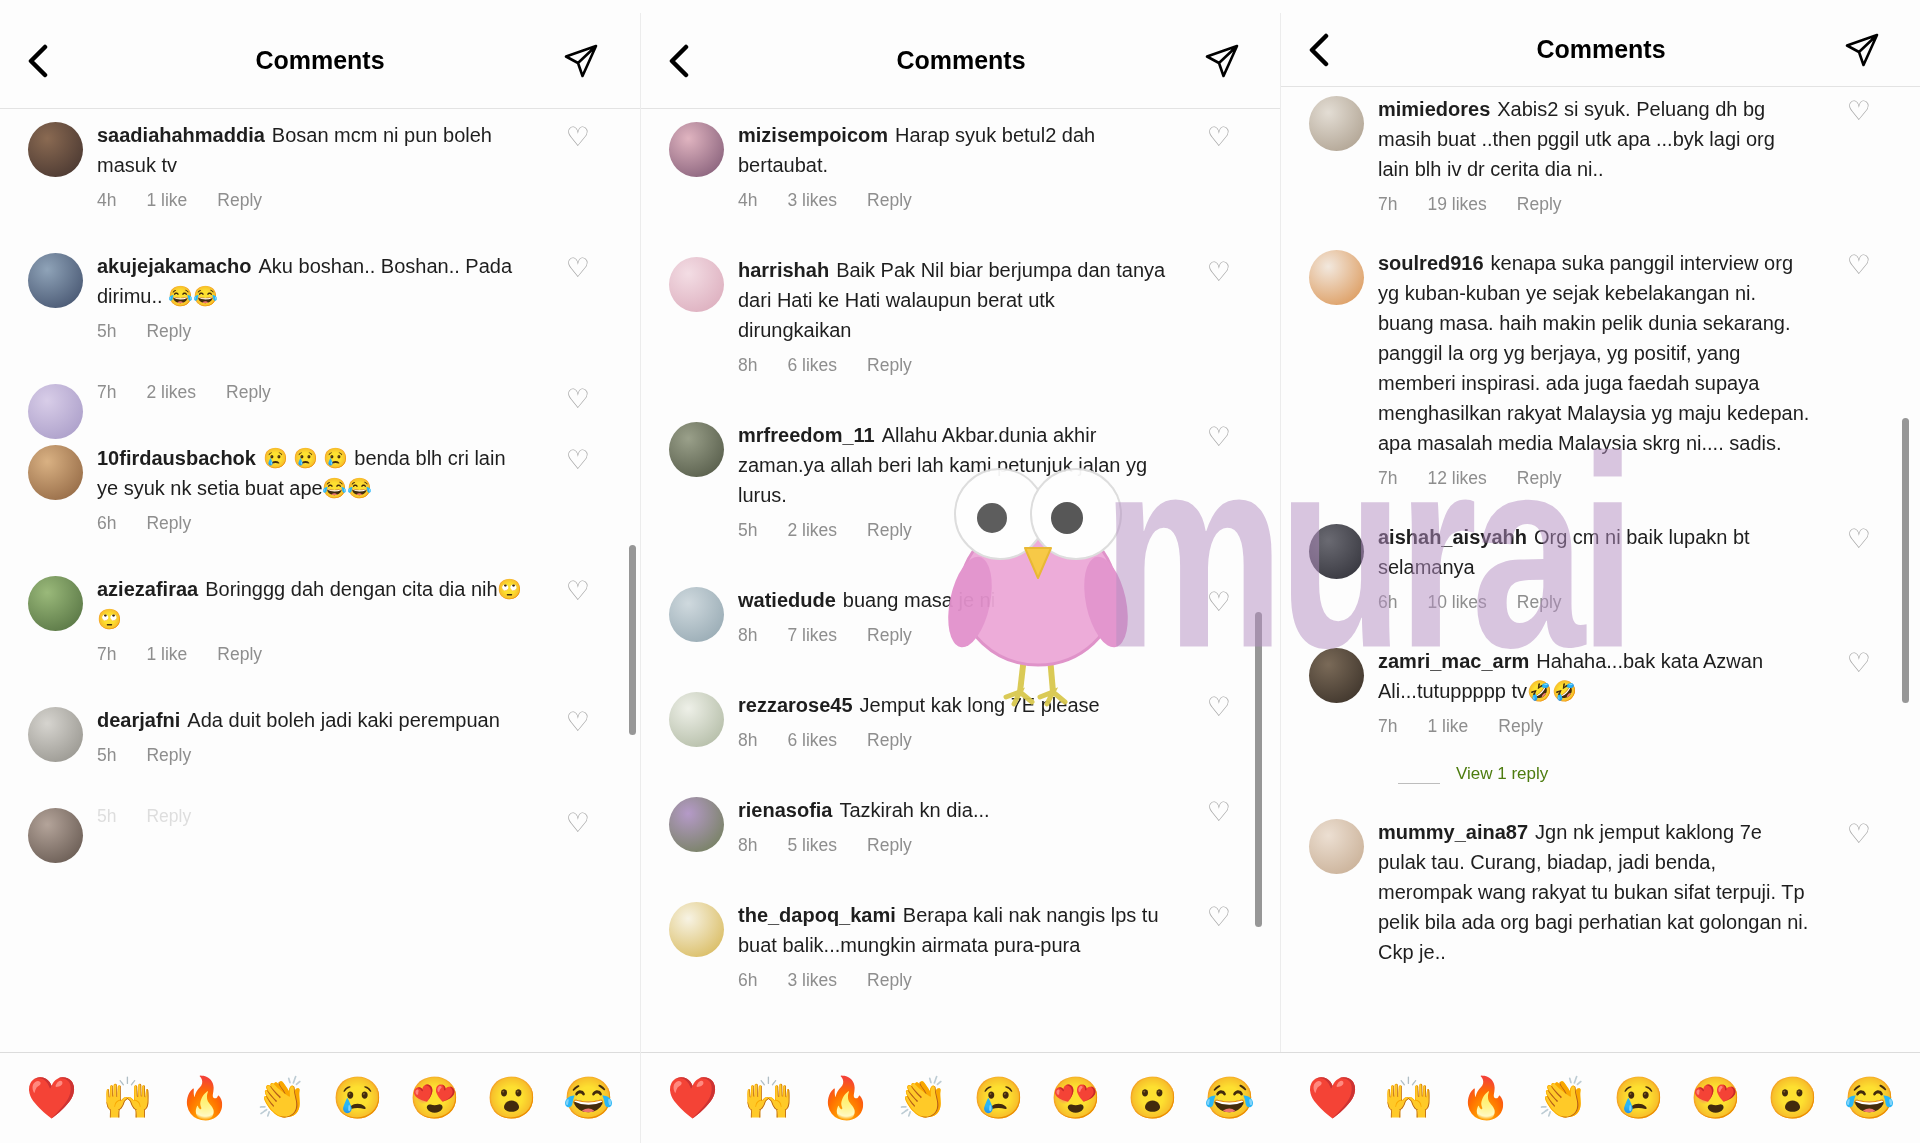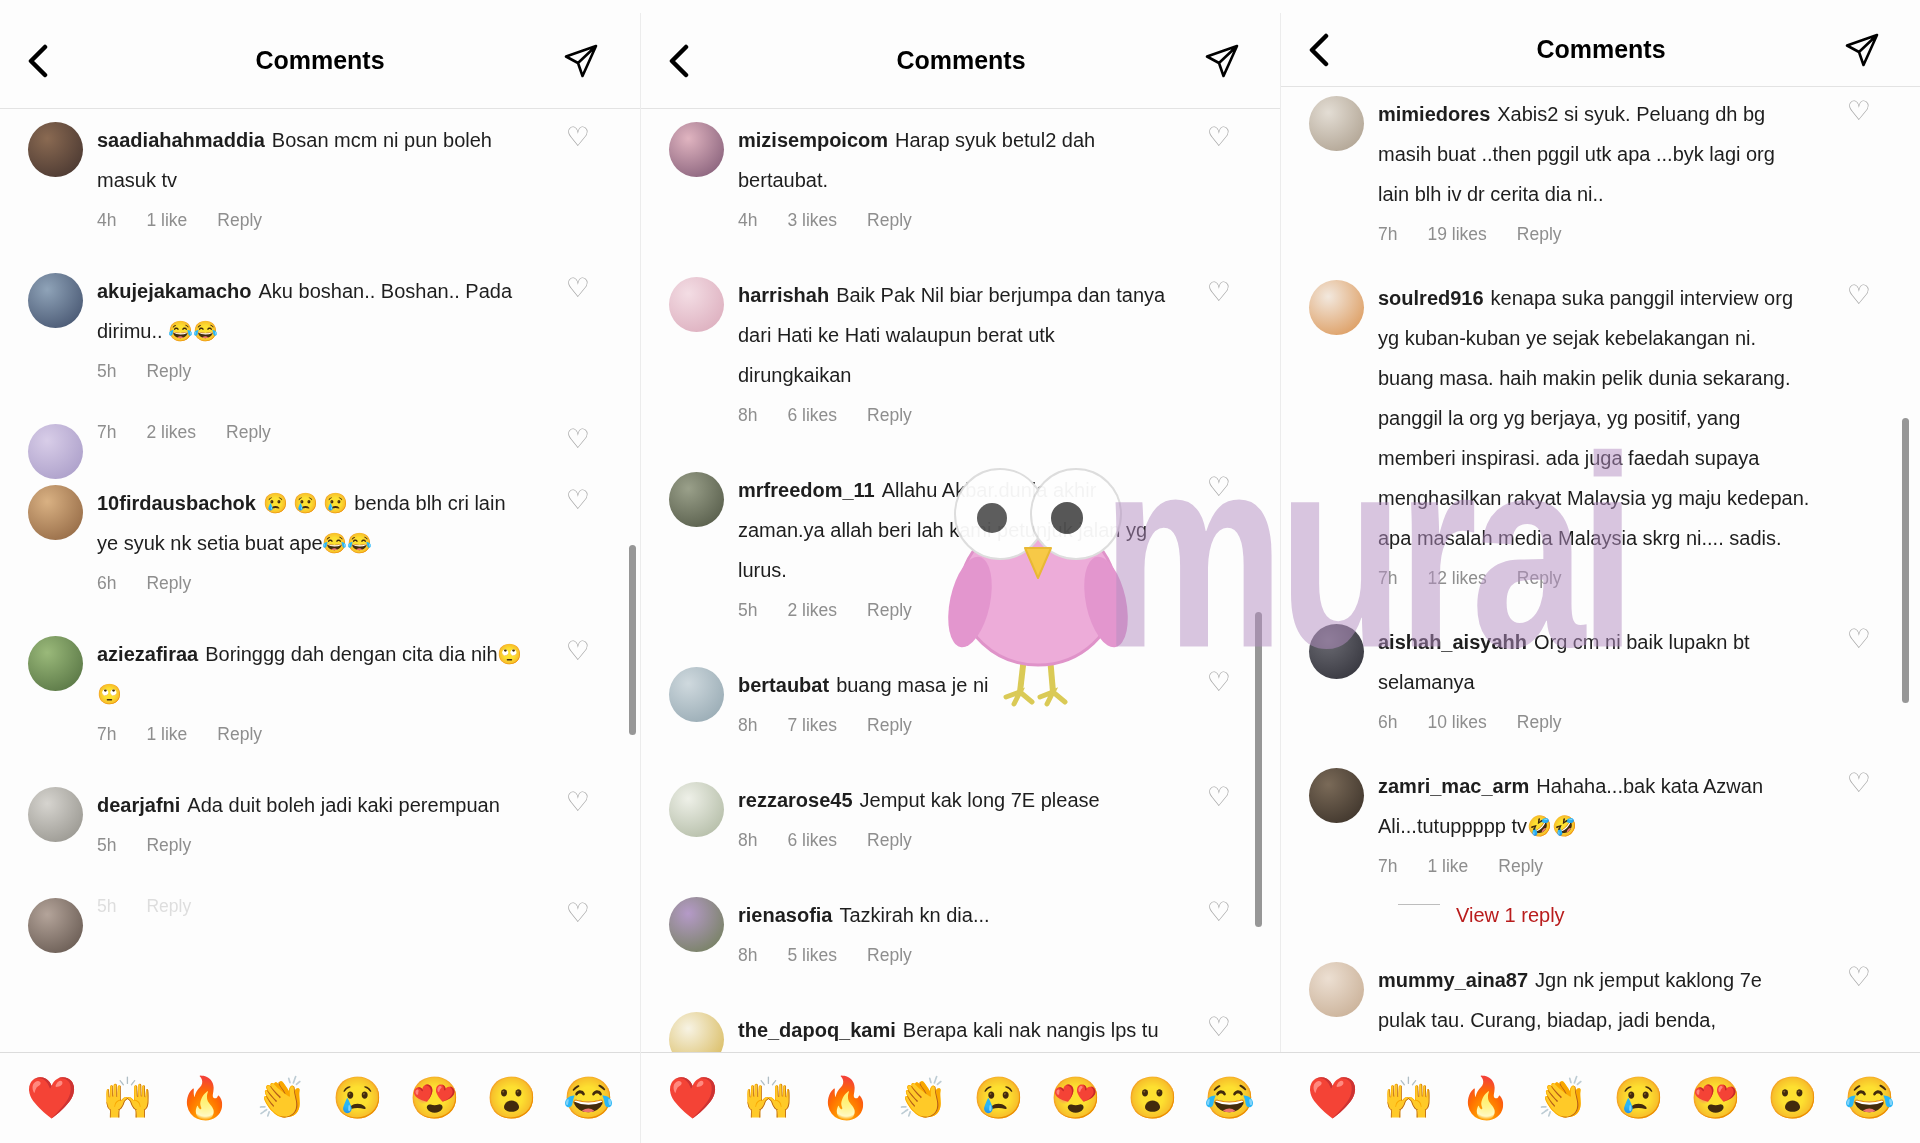--- a/index.html
+++ b/index.html
@@ -18,29 +18,29 @@
   .share{right:42px;}
   .icon-btn svg{width:34px;height:34px;display:block;}
   .clist{position:absolute;left:0;right:0;bottom:90px;overflow:hidden;}
   .panel .clist{top:95px;padding-top:12px;}
   .panel.p2 .clist{}
   .panel.p3 .clist{top:73px;padding-top:8px;}
   .cmt{position:relative;padding:0 92px 0 97px;margin-bottom:40px;}
   .panel.p2 .cmt{margin-bottom:44px;}
   .panel.p3 .cmt{margin-bottom:33px;}
   .av{position:absolute;left:28px;top:2px;width:55px;height:55px;border-radius:50%;}
-  .body{font-size:20px;line-height:40px;max-width:432px;word-wrap:break-word;}
+  .body{font-size:20px;line-height:30px;max-width:432px;word-wrap:break-word;}
   .u{font-weight:bold;margin-right:7px;}
   .meta{display:flex;gap:30px;margin-top:10px;font-size:17.5px;color:#8e8e8e;}
   .meta.faded{opacity:.28;}
   .meta span{white-space:nowrap;}
   .reply-btn,.likes-ct{cursor:pointer;}
   .heart{position:absolute;right:50px;top:4px;font-size:27px;color:#a6a6a6;cursor:pointer;line-height:1;}
-  .view-row{display:flex;align-items:flex-start;gap:16px;margin:-6px 0 33px 117px;
-            font-size:20px;color:#b91c1c;cursor:pointer;}
+  .view-row{display:flex;align-items:flex-end;gap:16px;margin:-6px 0 33px 117px;
+            font-size:17px;color:#4d7c0f;cursor:pointer;}
   .view-row .dash{width:42px;height:1px;background:#bdbdbd;}
   .ebar{position:absolute;left:0;right:0;bottom:0;height:90px;border-top:1px solid #dcdcdc;
         display:flex;align-items:center;justify-content:space-between;
         padding:0 26px;font-size:41px;background:#fdfdfd;z-index:20;}
   .ebar span{cursor:pointer;line-height:1;}
   .sb{position:absolute;width:7px;border-radius:4px;background:#979797;z-index:25;}
   .sb1{left:629px;top:545px;height:190px;}
   .sb2{left:1255px;top:612px;height:315px;}
   .sb3{left:1902px;top:418px;height:285px;}
   #wm{position:absolute;inset:0;pointer-events:none;z-index:40;}
@@ -199,21 +199,21 @@
     <div class="meta">
       <span>5h</span>
       <span class="likes-ct">2 likes</span>
       <span class="reply-btn">Reply</span>
     </div>
     <span class="heart">♡</span>
   </div>
 
   <div class="cmt">
     <div class="av" style="background: radial-gradient(circle at 35% 30%, rgb(207, 217, 222), rgb(143, 163, 173));"></div>
-    <div class="body"><span class="u">bertaubat</span><span>buang masa je ni</span></div>
+    <div class="body"><span class="u">watiedude</span><span>buang masa je ni</span></div>
     <div class="meta">
       <span>8h</span>
       <span class="likes-ct">7 likes</span>
       <span class="reply-btn">Reply</span>
     </div>
     <span class="heart">♡</span>
   </div>
 
   <div class="cmt">
     <div class="av" style="background: radial-gradient(circle at 35% 30%, rgb(238, 240, 232), rgb(170, 180, 156));"></div>

